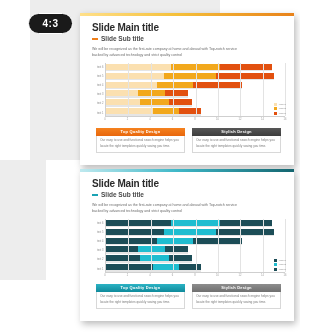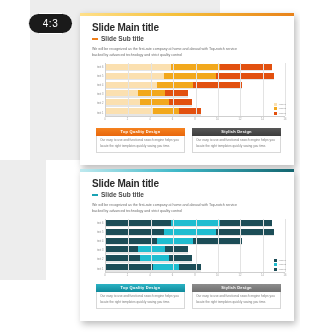--- a/index.html
+++ b/index.html
@@ -25,21 +25,21 @@
     background:#ffffff;
   }
 
   
   .badge {
     position:absolute; left:28px; top:13px;
     width:45px; height:21px; border-radius:11px;
     background:#1a1a1a;
     border:1.5px solid #ffffff;
     display:flex; align-items:center; justify-content:center;
-    color:#ffffff; font-size:10px; font-weight:normal;
+    color:#ffffff; font-size:10px; font-weight:bold;
     letter-spacing:0.5px;
     z-index:40;
   }
 
   
   .slide {
     position:absolute;
     width:214px; height:152px;
     background:#ffffff;
     box-shadow: 2px 3px 7px rgba(0,0,0,0.28);

